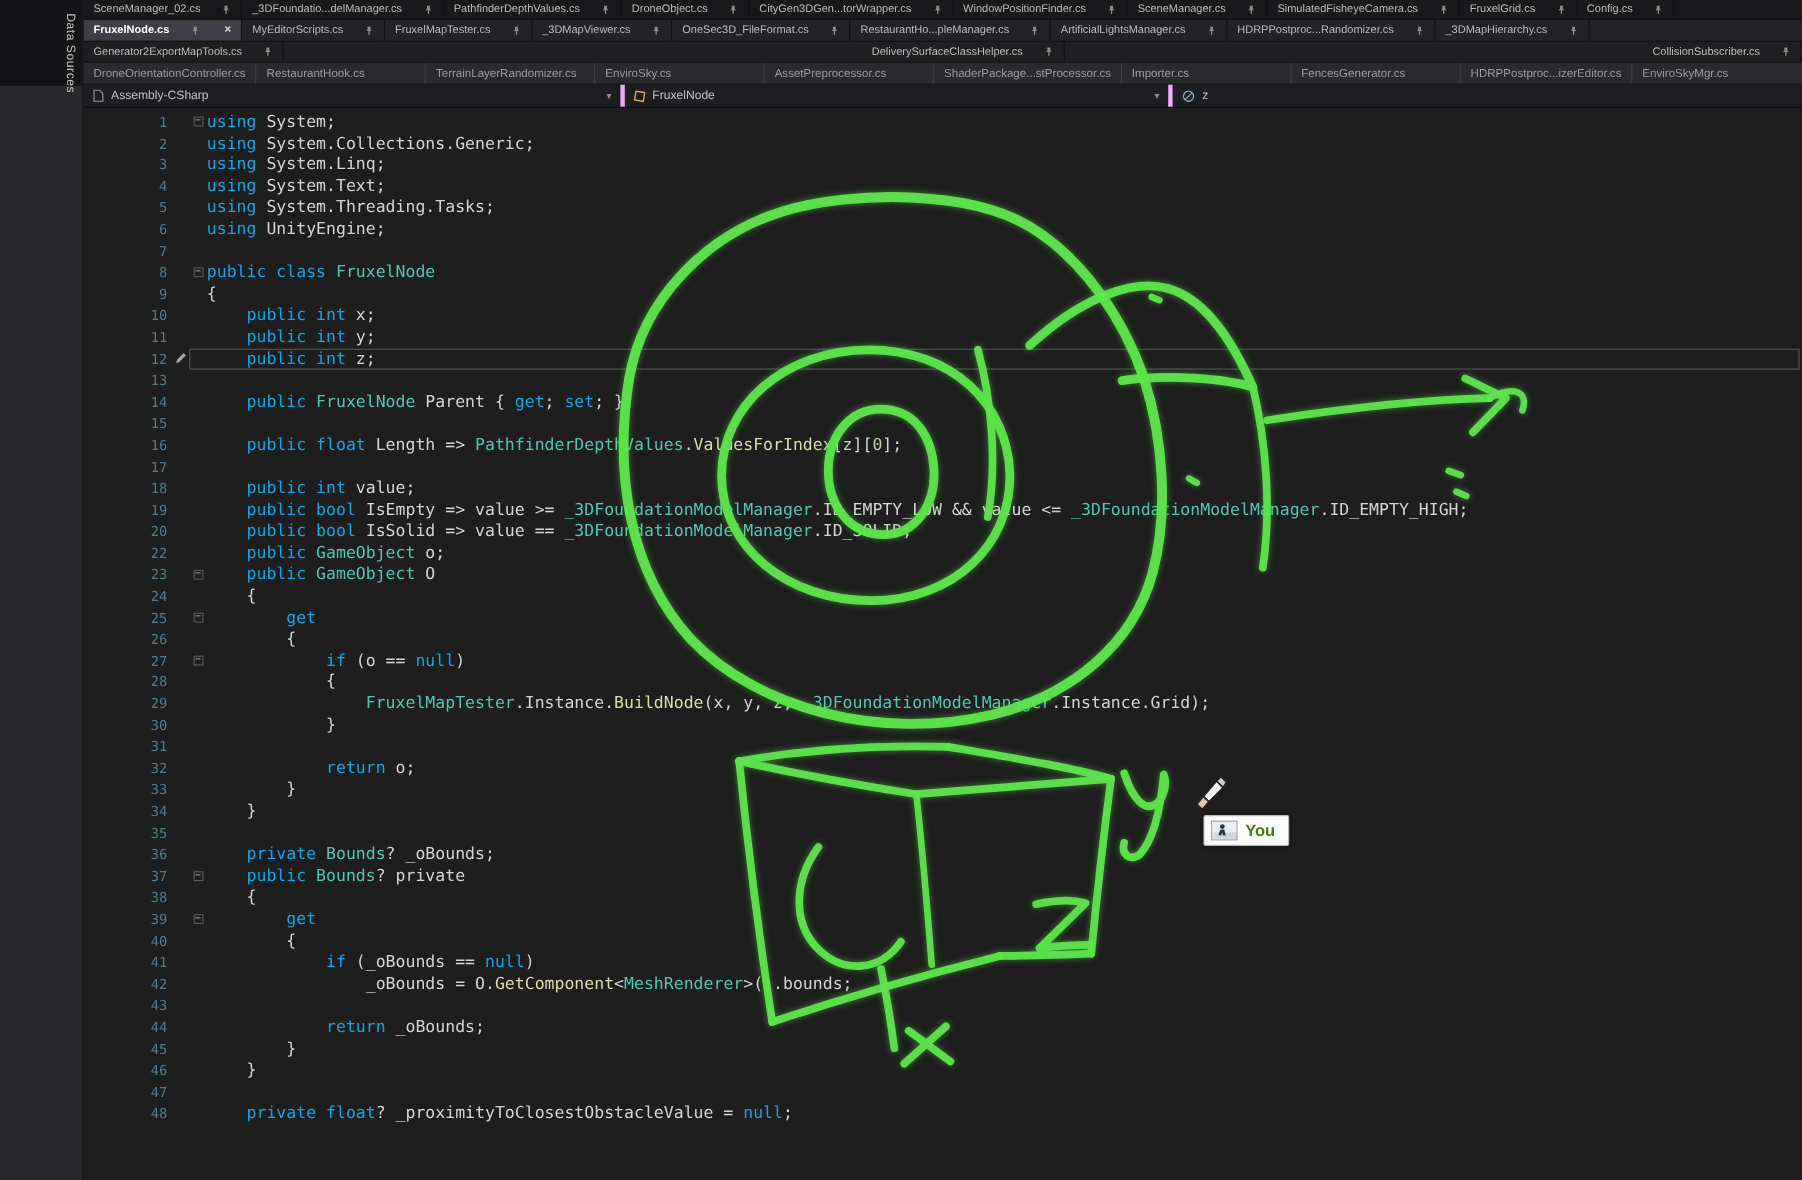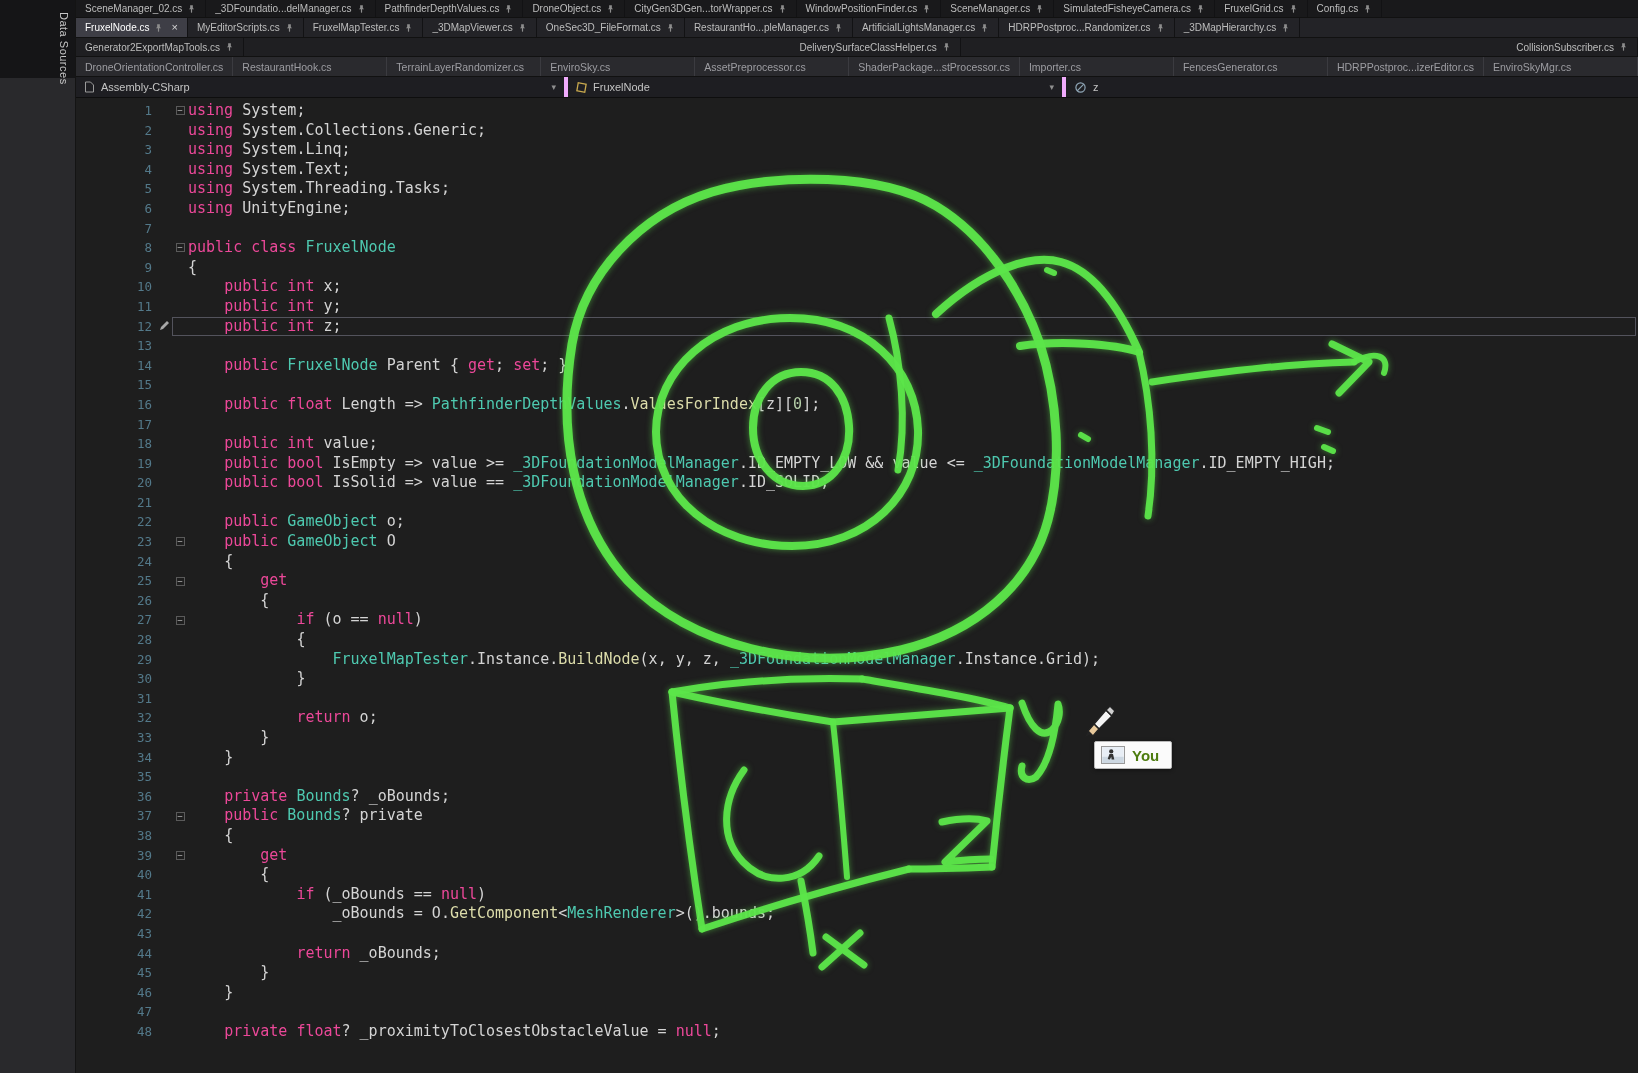--- a/index.html
+++ b/index.html
@@ -16,24 +16,24 @@
         font-size:11px;color:#c6c6c6;letter-spacing:.5px;}
 
   
   .top{position:absolute;left:76px;right:0;top:0;z-index:3;}
   .tabrow{display:flex;align-items:stretch;height:19px;background:#1d1d1f;
         border-bottom:1px solid #111;overflow:hidden;}
   .tabrow.r1{background:#19191b;height:18px;}
   .tabrow.r2{background:#232327;height:20px;}
   .tabrow.r3{background:#1f1f22;height:19px;justify-content:space-between;}
   .tabrow.r4{background:#2a2a2e;height:20px;}
-  .tab{display:flex;align-items:center;gap:5px;padding:0 9px;font-size:10px;
+  .tab{display:flex;align-items:center;gap:19px;padding:0 9px;font-size:10px;
         color:#bdbdbd;border-right:1px solid #121214;white-space:nowrap;cursor:default;}
   .tab .pinsvg{width:9px;height:10px;fill:#8d8d8d;flex:none;}
-  .tab.active{background:#3e3e46;color:#ffffff;}
+  .tab.active{background:#3e3e46;color:#ffffff;font-weight:bold;}
   .tab .close{color:#d6d6d6;font-size:11px;margin-left:3px;line-height:1;}
   .tabrow.r4 .tab{flex:1;justify-content:flex-start;border-right:1px solid #3b3b40;
         color:#9d9da2;font-size:10.5px;}
 
   
   .crumbs{display:flex;height:21px;background:#1e1e22;border-bottom:1px solid #0e0e0e;
         align-items:center;}
   .crumb{display:flex;align-items:center;gap:6px;height:100%;padding:0 8px;
         font-size:11px;color:#c3c3c3;border-right:4px solid #f0abfc;}
   .crumb .chev{margin-left:auto;color:#8f8f8f;font-size:9px;}
@@ -45,21 +45,21 @@
   .editor{position:absolute;left:76px;right:0;top:98px;bottom:0;background:#1e1e1e;
         font-family:"DejaVu Sans Mono","Liberation Mono",monospace;font-size:15px;
         padding-top:3px;z-index:1;overflow:hidden;}
   .crow{display:flex;height:19.6px;line-height:19.6px;position:relative;}
   .ln{width:80px;text-align:right;padding-right:4px;color:#53798a;font-size:12.5px;flex:none;}
   .g2{width:16px;flex:none;text-align:center;line-height:19.6px;}
   .fd{width:16px;flex:none;display:flex;align-items:center;justify-content:center;}
   .foldbox{width:9px;height:9px;border:1px solid #5a5a5a;color:#b0b0b0;font-size:9px;
         line-height:7px;text-align:center;font-style:normal;background:#1e1e1e;}
   .code{white-space:pre;color:#d4d4d4;}
-  .tk-kw{color:#ec4899;}
+  .tk-kw{color:#0ea5e9;}
   .tk-ty{color:#4ec9b0;}
   .tk-me{color:#dcdcaa;}
   .tk-nu{color:#b5cea8;}
   .crow.current::before{content:"";position:absolute;left:96px;right:2px;top:0;bottom:0;
         border:1px solid #53535c;pointer-events:none;}
 
   
   #draw{position:absolute;inset:0;z-index:5;pointer-events:none;}
   #draw svg{width:100%;height:100%;filter:drop-shadow(0 0 3px rgba(100,240,80,.5));}
   #draw path{fill:none;stroke-linecap:round;stroke-linejoin:round;opacity:.95;}
@@ -400,26 +400,20 @@
           <span class="ln">19</span>
           <span class="g2"></span>
           <span class="fd"></span>
           <span class="code"><span>    </span><span class="tk-kw">public</span><span> </span><span class="tk-kw">bool</span><span> </span><span>IsEmpty</span><span> </span><span>=&gt;</span><span> </span><span>value</span><span> </span><span>&gt;=</span><span> </span><span class="tk-ty">_3DFoundationModelManager</span><span>.</span><span>ID_EMPTY_LOW</span><span> </span><span>&amp;&amp;</span><span> </span><span>value</span><span> </span><span>&lt;=</span><span> </span><span class="tk-ty">_3DFoundationModelManager</span><span>.</span><span>ID_EMPTY_HIGH</span><span>;</span></span>
         </div>
         <div class="crow">
           <span class="ln">20</span>
           <span class="g2"></span>
           <span class="fd"></span>
           <span class="code"><span>    </span><span class="tk-kw">public</span><span> </span><span class="tk-kw">bool</span><span> </span><span>IsSolid</span><span> </span><span>=&gt;</span><span> </span><span>value</span><span> </span><span>==</span><span> </span><span class="tk-ty">_3DFoundationModelManager</span><span>.</span><span>ID_SOLID</span><span>;</span></span>
-        </div>
-        <div class="crow">
-          <span class="ln">21</span>
-          <span class="g2"></span>
-          <span class="fd"></span>
-          <span class="code"></span>
         </div>
         <div class="crow">
           <span class="ln">22</span>
           <span class="g2"></span>
           <span class="fd"></span>
           <span class="code"><span>    </span><span class="tk-kw">public</span><span> </span><span class="tk-ty">GameObject</span><span> </span><span>o</span><span>;</span></span>
         </div>
         <div class="crow">
           <span class="ln">23</span>
           <span class="g2"></span>

